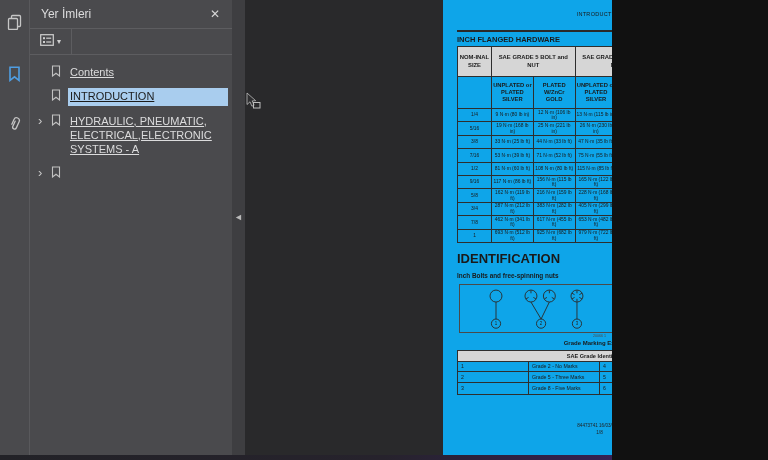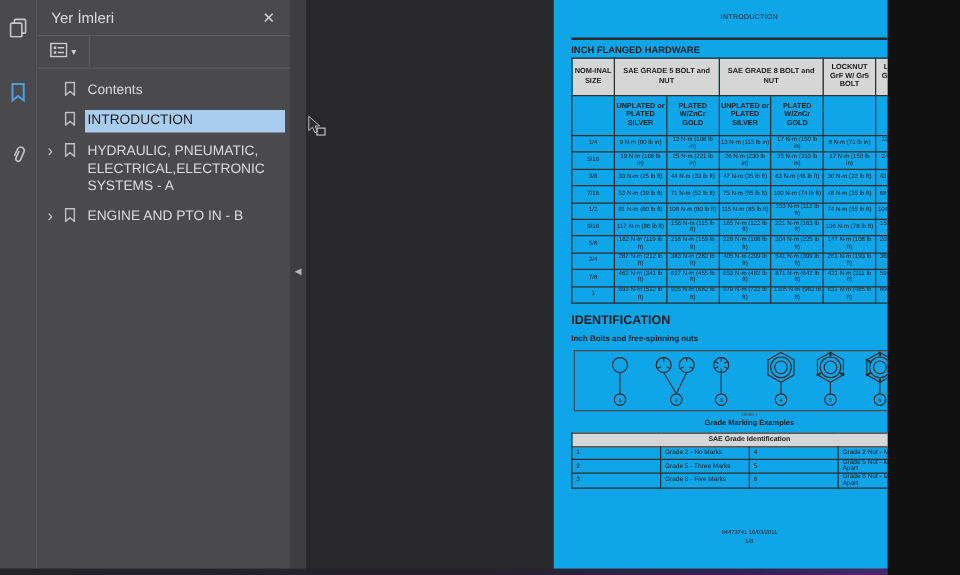--- a/index.html
+++ b/index.html
@@ -1,16 +1,16 @@
 <!DOCTYPE html>
 <html><head>
 <meta charset="utf-8">
 <style>
   html,body{margin:0;padding:0;background:#111;}
-  .app{position:relative;width:710px;height:460px;overflow:hidden;
+  .app{position:relative;width:612px;height:460px;overflow:hidden;
        font-family:"Liberation Sans",sans-serif;background:#29292b;}
 
   
   .toolbar{position:absolute;left:0;top:0;width:30px;height:455px;
            background:#4a4a4d;border-right:1px solid #59595c;box-sizing:border-box;}
   .tool{width:29px;height:36px;display:flex;align-items:center;justify-content:center;cursor:pointer;}
   .tool svg{display:block;}
 
   
   .panel{position:absolute;left:30px;top:0;width:202px;height:455px;
@@ -21,21 +21,21 @@
   .panel-toolbar{height:25px;display:flex;align-items:center;border-bottom:1px solid #5d5d60;}
   .options-btn{display:flex;align-items:center;gap:3px;background:transparent;border:none;
                padding:2px 6px 2px 10px;cursor:pointer;color:#d6d6d6;}
   .options-sep{width:1px;height:25px;background:#5d5d60;margin-left:4px;}
   .caret{font-size:8px;color:#cfcfcf;}
   .bm-list{padding-top:8px;}
   .bm-item{display:flex;align-items:flex-start;padding:1px 4px 1px 8px;margin-bottom:5px;
            font-size:11px;line-height:1.3;cursor:pointer;}
   .bm-chevron{width:13px;flex:0 0 13px;color:#c9c9c9;font-size:13px;line-height:1;padding-top:1px;}
   .bm-glyph{width:17px;flex:0 0 17px;padding-top:1px;}
-  .bm-label{flex:1;padding:1px 3px 2px 2px;color:#dcdcdd;}
+  .bm-label{flex:1;padding:1px 3px 2px 2px;color:#dcdcdd;text-decoration:underline;}
   .bm-item.active .bm-label{background:#a9cdee;color:#1b1b1b;}
 
   
   .collapse-strip{position:absolute;left:232px;top:0;width:13px;height:455px;background:#3e3e41;cursor:pointer;}
   .collapse-arrow{position:absolute;left:2px;top:212px;color:#b9b9b9;font-size:9px;}
 
   
   .doc-area{position:absolute;left:245px;top:0;width:198px;height:455px;background:#29292b;}
   .watermark{position:absolute;left:263px;top:214px;z-index:6;font-size:20px;font-weight:bold;
              color:#c39110;letter-spacing:.2px;white-space:nowrap;}
@@ -48,21 +48,21 @@
   .pg-section{font-size:7.5px;font-weight:bold;margin:3px 14px 2px 14px;}
 
   table.torque{margin:0 14px;border-collapse:collapse;table-layout:fixed;width:285px;}
   .torque th,.torque td{border:1px solid #2e2e2e;text-align:center;vertical-align:middle;
                         padding:0 1px;overflow:hidden;}
   .torque .hdr1 th{background:#d6d6d6;font-size:5.9px;font-weight:bold;height:29px;line-height:1.2;}
   .torque .hdr2 td{font-size:5.8px;font-weight:bold;height:31px;line-height:1.25;}
   .torque tbody td{font-size:4.9px;height:12.4px;line-height:1.15;}
   .torque tbody td.size{font-weight:normal;}
 
-  .pg-ident{font-size:10px;font-weight:bold;margin:8px 14px 0 14px;}
+  .pg-ident{font-size:13px;font-weight:bold;margin:8px 14px 0 14px;}
   .pg-sub{font-size:6.4px;font-weight:bold;margin:6px 14px 0 14px;}
   .diagram-frame{margin:5px 16px 0 16px;border:1px solid #4a4a4a;height:47px;
                  display:flex;align-items:center;justify-content:center;}
   .fig-ref{text-align:center;font-size:3.6px;color:#4a4a4a;margin-top:2px;line-height:1;}
   .fig-caption{text-align:center;font-size:6px;font-weight:bold;margin-top:1px;}
 
   table.grade{margin:4px 14px 0 14px;border-collapse:collapse;table-layout:fixed;width:285px;}
   .grade th{background:#d6d6d6;border:1px solid #2e2e2e;font-size:5.6px;font-weight:bold;height:8.5px;}
   .grade td{border:1px solid #2e2e2e;font-size:5.2px;height:9px;padding:0 3px;text-align:left;line-height:1;}
   .grade td.num{text-align:left;width:20px;}
@@ -151,21 +151,20 @@
           <span class="bm-glyph"><svg width="10" height="12" viewBox="0 0 10 12">
               <path d="M1.5 1 h7 v10 L5 8.2 1.5 11 z" fill="none" stroke="#c2c2c2" stroke-width="1.1"></path>
             </svg></span>
           <span class="bm-label">HYDRAULIC, PNEUMATIC, ELECTRICAL,ELECTRONIC SYSTEMS - A</span>
         </div>
         <div class="bm-item">
           <span class="bm-chevron">›</span>
           <span class="bm-glyph"><svg width="10" height="12" viewBox="0 0 10 12">
               <path d="M1.5 1 h7 v10 L5 8.2 1.5 11 z" fill="none" stroke="#c2c2c2" stroke-width="1.1"></path>
             </svg></span>
-          <span class="bm-label">ENGINE AND PTO IN - B</span>
         </div>
       </div>
   </div>
 
   <div class="collapse-strip">
     <span class="collapse-arrow">◄</span>
   </div>
 
   <div class="doc-area"></div>
 

